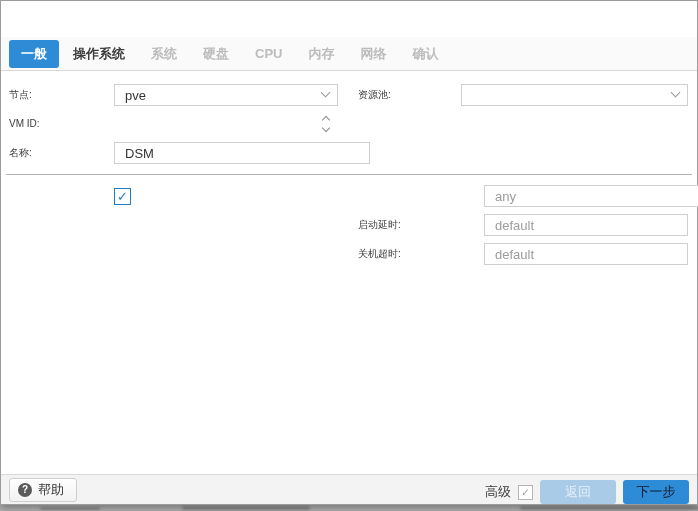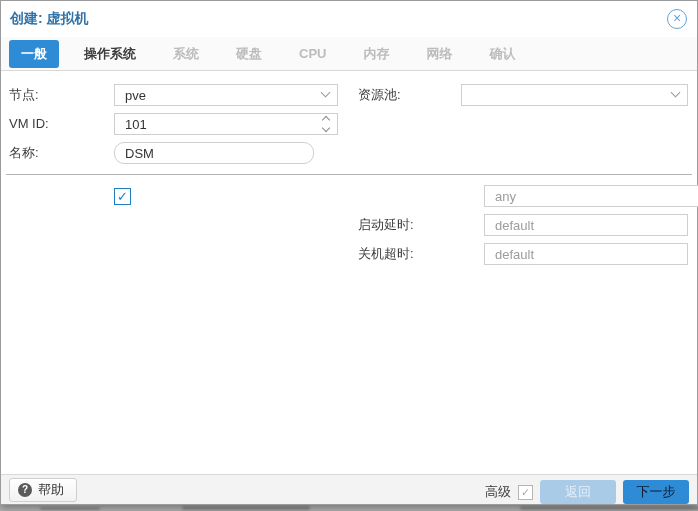--- a/index.html
+++ b/index.html
@@ -16,29 +16,29 @@
 
   
   .header { position:absolute; left:0; top:0; right:0; height:36px; background:#fff; }
   .title { position:absolute; left:9px; top:9px; font-size:14px; font-weight:bold; color:#3273a8; }
   .close-btn { position:absolute; right:10px; top:8px; width:20px; height:20px;
     border:1px solid #66a3d4; border-radius:50%; color:#66a3d4; font-size:14px;
     line-height:17px; text-align:center; cursor:pointer; }
 
   
   .tabbar { position:absolute; left:0; top:36px; right:0; height:34px; background:#fafafa;
-    border-bottom:1px solid #d8d8d8; display:flex; align-items:center; padding-left:8px; gap:13px; }
+    border-bottom:1px solid #d8d8d8; display:flex; align-items:center; padding-left:8px; gap:2px; }
   .tab { font-size:13px; font-weight:bold; padding:5px 12px; border-radius:3px; white-space:nowrap; }
   .tab.active { background:#2e8bd6; color:#fff; }
   .tab.enabled { color:#3c3c3c; cursor:pointer; }
   .tab.disabled { color:#bcbcbc; }
 
   
   .body { position:absolute; left:0; top:70px; right:0; bottom:30px; background:#fff; }
-  .f-label { position:absolute; font-size:13px; color:#3c3c3c; line-height:22px; }
+  .f-label { position:absolute; font-size:10px; color:#3c3c3c; line-height:22px; }
   .f-input { position:absolute; height:22px; border:1px solid #cfcfcf; background:#fff;
     font-family:"Liberation Sans","DejaVu Sans",sans-serif; font-size:13px; color:#333;
     padding:0 28px 0 10px; outline:none; }
   .f-input::placeholder { color:#9c9c9c; opacity:1; }
   .combo-trigger { position:absolute; width:10px; height:10px; pointer-events:auto; }
   .chev { display:block; width:7px; height:7px; border-right:1px solid #999; border-bottom:1px solid #999; transform:rotate(45deg); }
   .spin { position:absolute; display:flex; flex-direction:column; gap:2px; }
   .spin .up { width:6px; height:6px; border-left:1px solid #8a8a8a; border-top:1px solid #8a8a8a; transform:rotate(45deg); }
   .spin .dn { width:6px; height:6px; border-right:1px solid #8a8a8a; border-bottom:1px solid #8a8a8a; transform:rotate(45deg); }
   .divider { position:absolute; left:5px; right:5px; top:103px; border-top:1px solid #b3b3b3; }
@@ -66,24 +66,20 @@
 <body>
 
 <div class="backdrop">
   <div class="bg-smudge" style="left:182px; top:506px; width:128px; height:4px;"></div>
   <div class="bg-smudge" style="left:520px; top:506px; width:246px; height:4px;"></div>
   <div class="bg-smudge" style="left:40px; top:507px; width:60px; height:3px;"></div>
 </div>
 
 <div class="dialog">
 
-  <div class="header">
-    <div class="title">创建: 虚拟机</div>
-    <div class="close-btn">×</div>
-  </div>
 
   <div class="tabbar">
     <div class="tab active">一般</div>
     <div class="tab enabled">操作系统</div>
     <div class="tab disabled">系统</div>
     <div class="tab disabled">硬盘</div>
     <div class="tab disabled">CPU</div>
     <div class="tab disabled">内存</div>
     <div class="tab disabled">网络</div>
     <div class="tab disabled">确认</div>
@@ -97,28 +93,27 @@
         <span class="chev"></span>
       </span>
 
     <div class="f-label" style="left:357px; top:13px;">资源池:</div>
     <input class="f-input" style="left: 460px; top: 13px; width: 227px;" value="">
     <span class="combo-trigger" style="left:671px; top:18px;">
         <span class="chev"></span>
       </span>
 
     <div class="f-label" style="left:8px; top:42px;">VM ID:</div>
-    <input class="f-input" style="left: 113px; top: 42px; width: 224px;" value="101">
     <span class="spin" style="left:322px; top:46px;">
         <span class="up"></span>
         <span class="dn"></span>
       </span>
 
     <div class="f-label" style="left:8px; top:71px;">名称:</div>
-    <input class="f-input" style="left: 113px; top: 71px; width: 200px; padding-right: 10px; border-radius: 10px;" value="DSM">
+    <input class="f-input" style="left: 113px; top: 71px; width: 256px; padding-right: 10px;" value="DSM">
 
     <div class="divider"></div>
 
     <div class="checkbox" style="left:113px; top:117px;">✓</div>
 
     <input class="f-input" style="left: 483px; top: 114px; width: 240px; padding-right: 10px;" placeholder="any">
 
     <div class="f-label" style="left:357px; top:143px;">启动延时:</div>
     <input class="f-input" style="left: 483px; top: 143px; width: 204px; padding-right: 10px;" placeholder="default">
 

